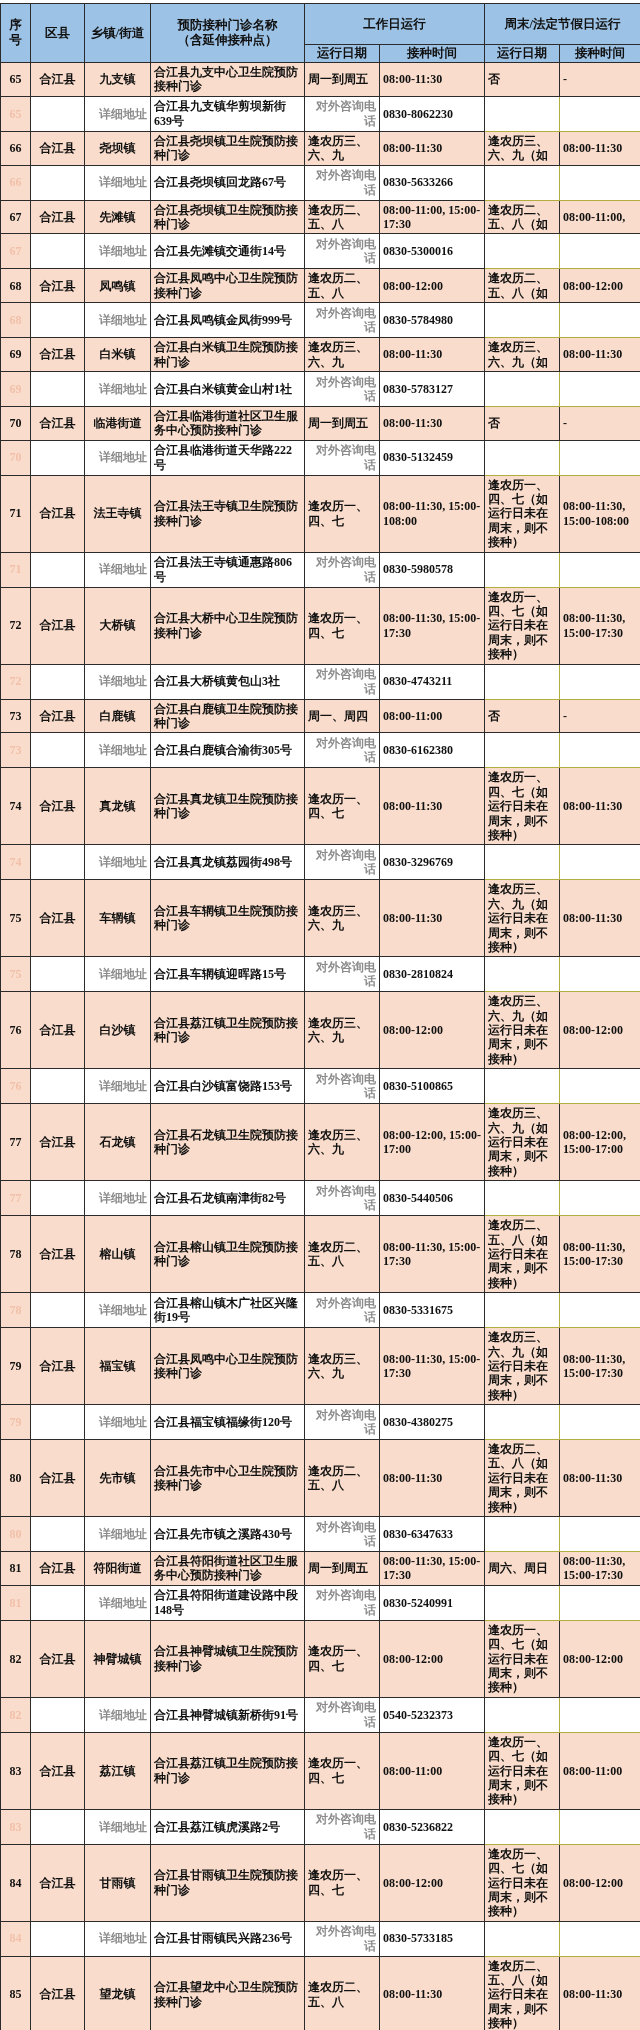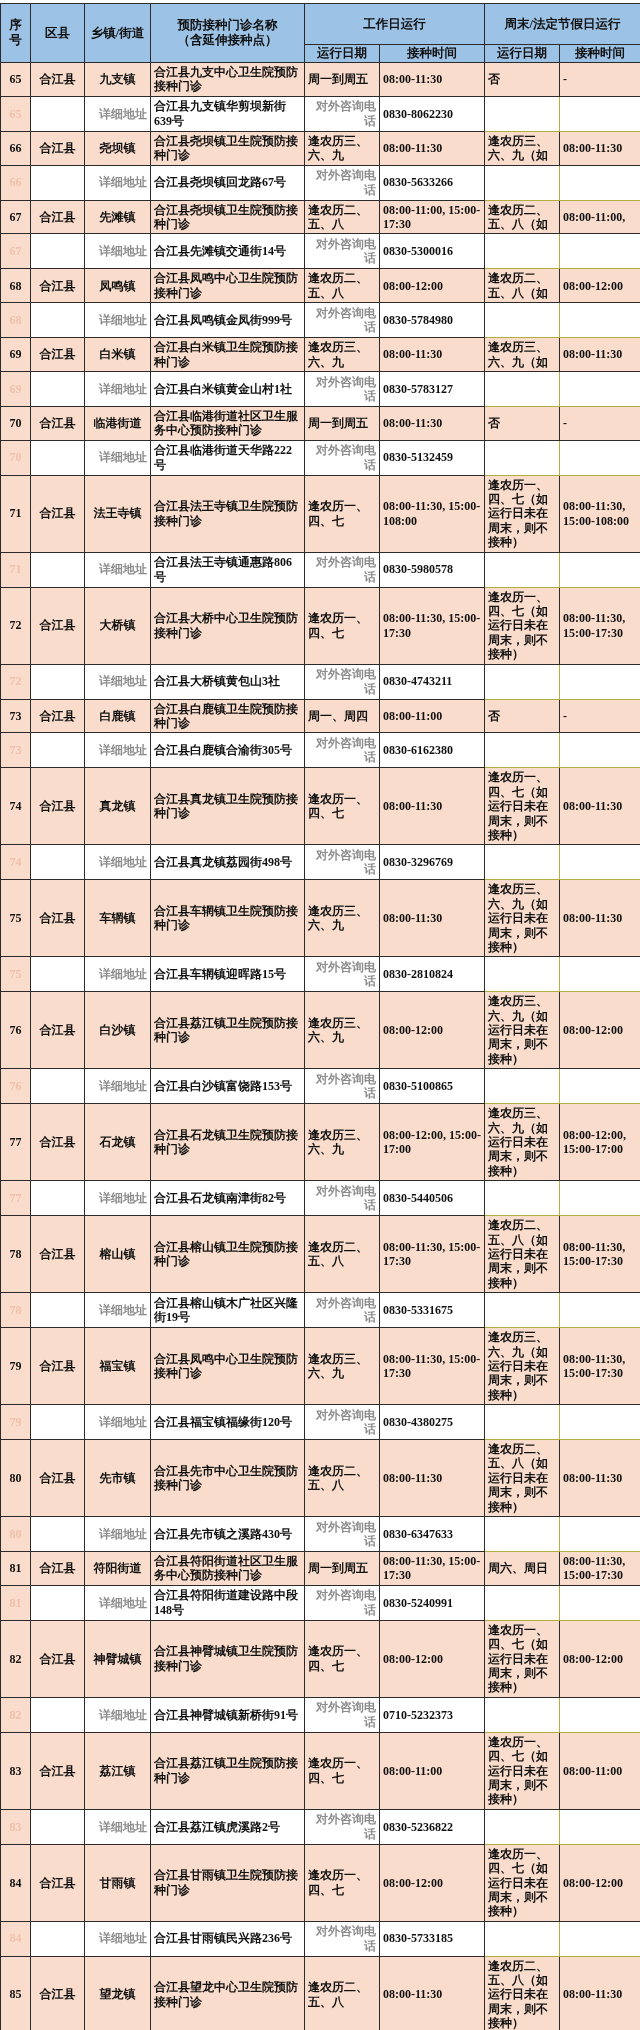--- a/index.html
+++ b/index.html
@@ -451,21 +451,21 @@
           <td>08:00-12:00</td>
           <td>逢农历一、四、七（如运行日未在周末，则不接种）</td>
           <td>08:00-12:00</td>
         </tr>
         <tr class="detail">
           <td class="serial">82</td>
           <td></td>
           <td class="lbl">详细地址</td>
           <td>合江县神臂城镇新桥街91号</td>
           <td class="lbl">对外咨询电话</td>
-          <td>0710-5232373</td>
+          <td>0540-5232373</td>
           <td class="empty"></td>
           <td class="empty"></td>
         </tr>
         <tr class="main">
           <td class="c">83</td>
           <td class="c">合江县</td>
           <td class="c">荔江镇</td>
           <td>合江县荔江镇卫生院预防接种门诊</td>
           <td>逢农历一、四、七</td>
           <td>08:00-11:00</td>

